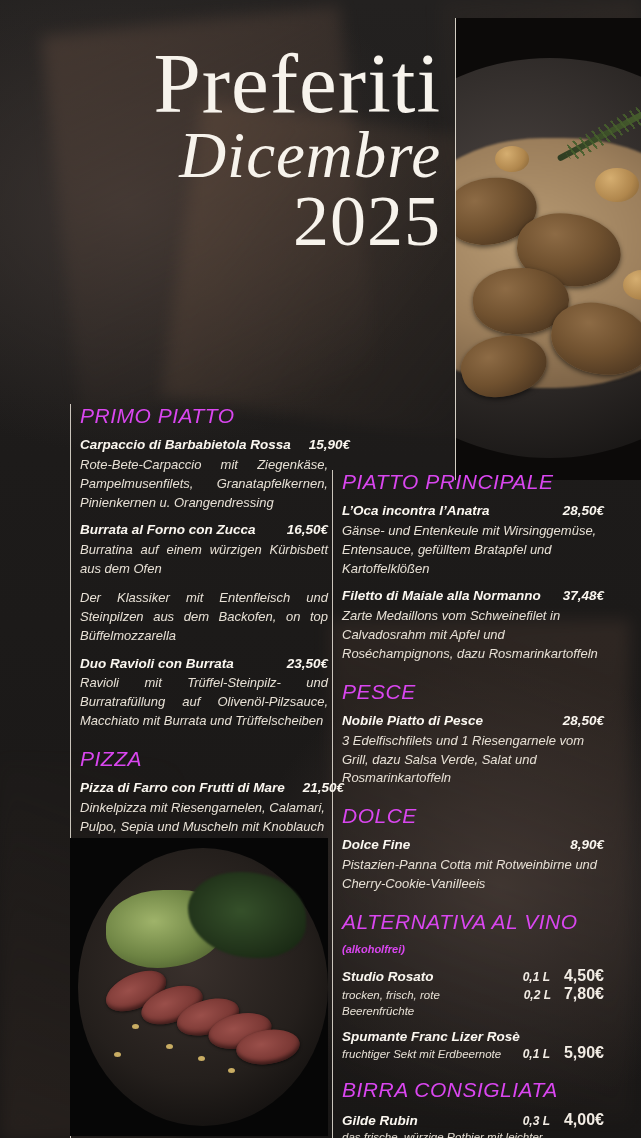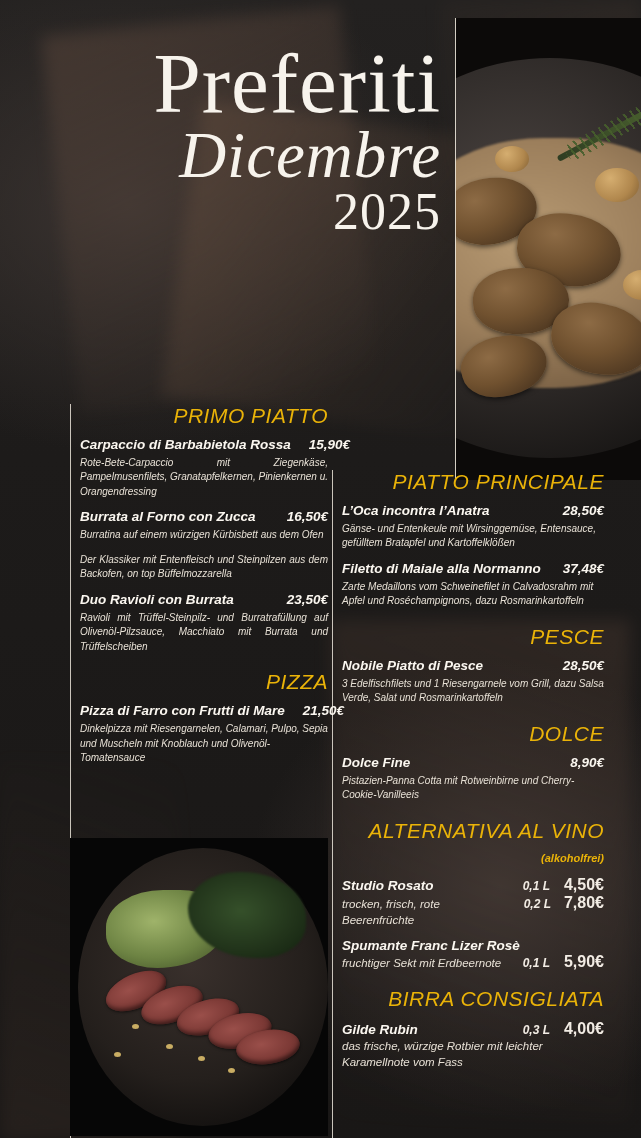--- a/index.html
+++ b/index.html
@@ -161,21 +161,21 @@
     width: 455px;
     text-align: right;
     padding-right: 14px;
     box-sizing: border-box;
     font-family: "Liberation Serif", serif;
     color: #f7f3ec;
     line-height: .92;
   }
   .title-l1 { font-size: 85px; letter-spacing: 1px; }
   .title-l2 { font-size: 65px; letter-spacing: 1px; margin-top: 4px; font-style: italic;}
-  .title-l3 { font-size: 52px; letter-spacing: 1px; margin-top: 2px;}
+  .title-l3 { font-size: 72px; letter-spacing: 1px; margin-top: 2px;}
 
   
   .col {
     position: absolute;
     box-sizing: border-box;
   }
   .col-left  { left: 70px;  top: 404px; width: 258px; padding-left: 10px; }
   .col-right { left: 332px; top: 470px; width: 272px; padding-left: 10px; }
 
   .vrule {
@@ -187,23 +187,22 @@
   .vrule-left  { left: 70px;  top: 404px;  height: 734px; }
   .vrule-mid   { left: 332px; top: 470px;  height: 668px; }
   .vrule-top   { left: 455px; top: 18px;   height: 462px; background:#e9e3d8; opacity:.9;}
 
   .sec-title {
     font-family: "Liberation Sans", sans-serif;
     font-style: italic;
     font-weight: 400;
     font-size: 21px;
     letter-spacing: .5px;
-    color: #eab308;
+    color: #d946ef;
     margin: 0 0 9px 0;
-    text-align: right;
   }
   .sec-title.pad { margin-top: 16px; }
 
   .alt-note {
     font-size: 11px;
     font-style: italic;
     font-weight: bold;
     letter-spacing: 0;
   }
 
@@ -216,21 +215,21 @@
     font-style: italic;
     font-weight: bold;
     font-size: 13.5px;
     color: #fbf7f0;
     line-height: 1.25;
   }
   .item-name { white-space: nowrap; }
   .item-price { white-space: nowrap; }
   .item-desc {
     font-style: italic;
-    font-size: 10px;
+    font-size: 13px;
     line-height: 1.45;
     color: #e7e0d5;
     margin-top: 2px;
     text-align: justify;
   }
   .item-desc.nojust { text-align: left; }
 
   .drink-row {
     display: flex;
     justify-content: space-between;

